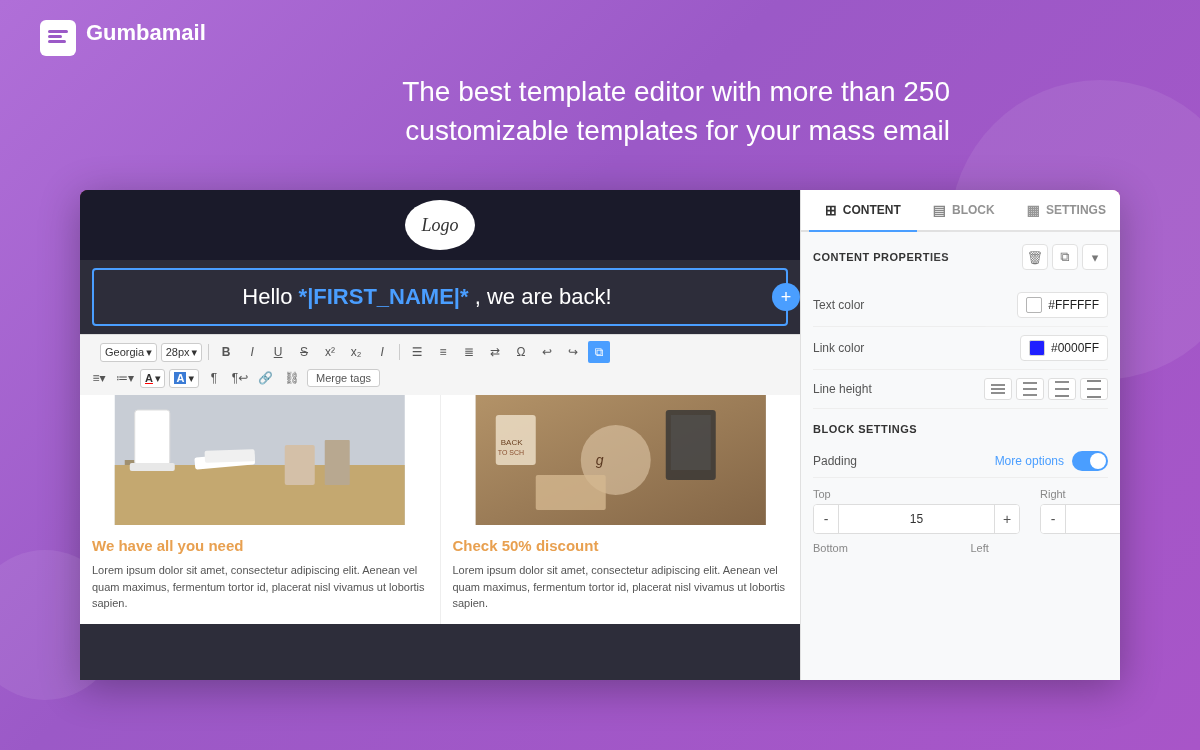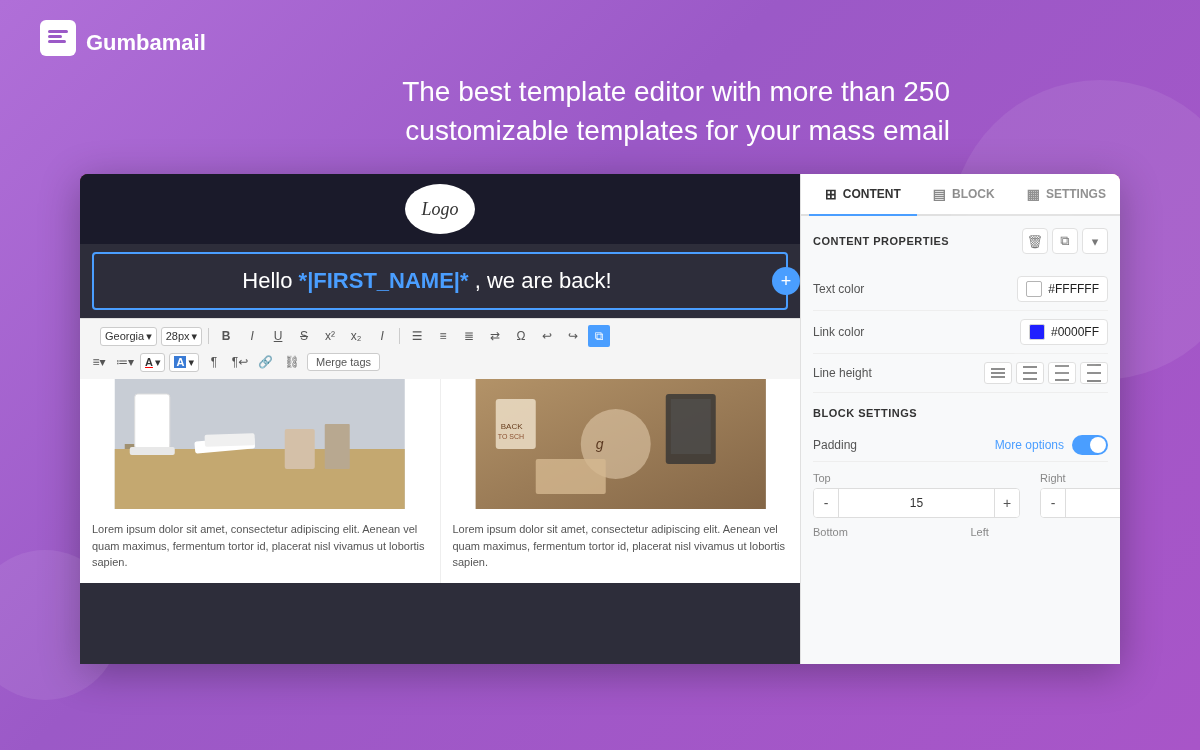--- a/index.html
+++ b/index.html
@@ -26,21 +26,21 @@
     .header {
       padding: 20px 40px 0 40px;
       display: flex;
       flex-direction: column;
       align-items: center;
     }
 
     .logo-area {
       align-self: flex-start;
       display: flex;
-      align-items: flex-end;
+      align-items: flex-start;
       gap: 10px;
       margin-bottom: 16px;
     }
 
     .logo-icon {
       width: 36px;
       height: 36px;
       background: white;
       border-radius: 6px;
       display: flex;
@@ -62,21 +62,21 @@
       font-size: 28px;
       font-weight: 400;
       text-align: right;
       line-height: 1.4;
       max-width: 700px;
       margin-bottom: 24px;
     }
 
     
     .editor-container {
-      margin: 0 80px;
+      margin: 16px 80px;
       background: #ef4444;
       border-radius: 8px 8px 0 0;
       overflow: hidden;
       display: flex;
       height: 490px;
       box-shadow: 0 8px 40px rgba(0,0,0,0.3);
     }
 
     
     .email-editor {
@@ -583,20 +583,21 @@
             <rect x="20" y="15" width="35" height="55" rx="3" fill="white" stroke="#ddd" stroke-width="1"></rect>
             <rect x="15" y="68" width="45" height="8" rx="2" fill="#e8e8e8"></rect>
 
             <rect x="80" y="60" width="60" height="12" rx="2" fill="white" transform="rotate(-5,110,66)"></rect>
             <rect x="90" y="55" width="50" height="12" rx="2" fill="#f0f0f0" transform="rotate(-2,115,61)"></rect>
             <rect x="170" y="50" width="30" height="40" rx="2" fill="#d4c0a8"></rect>
             <rect x="210" y="45" width="25" height="45" rx="1" fill="#b8a890"></rect>
           </svg>
         </div>
         <div class="col-text">
+          <div class="col-heading">We have all you need</div>
           <div class="col-body">Lorem ipsum dolor sit amet, consectetur adipiscing elit. Aenean vel quam maximus, fermentum tortor id, placerat nisl vivamus ut lobortis sapien.</div>
         </div>
       </div>
 
       <div class="col" style="border-left:1px solid #eee;">
         <div class="col-img">
           <svg width="100%" height="100%" viewBox="0 0 290 130" xmlns="http://www.w3.org/2000/svg">
             <rect width="290" height="130" fill="#8b7355"></rect>
             <rect width="290" height="130" fill="url(#craftGrad)" opacity="0.7"></rect>
             <defs>
@@ -610,20 +611,21 @@
             <text x="25" y="50" font-size="8" fill="#6a4020">BACK</text>
             <text x="22" y="60" font-size="7" fill="#8a5030">TO SCH</text>
             <circle cx="140" cy="65" r="35" fill="#e0c8a8" opacity="0.6"></circle>
             <text x="120" y="70" font-size="14" font-style="italic" fill="#5a3820">g</text>
             <rect x="190" y="15" width="50" height="70" rx="3" fill="#333" opacity="0.8"></rect>
             <rect x="195" y="20" width="40" height="55" fill="#555" opacity="0.5"></rect>
             <rect x="60" y="80" width="70" height="35" rx="2" fill="#d4b890" opacity="0.8"></rect>
           </svg>
         </div>
         <div class="col-text">
+          <div class="col-heading">Check 50% discount</div>
           <div class="col-body">Lorem ipsum dolor sit amet, consectetur adipiscing elit. Aenean vel quam maximus, fermentum tortor id, placerat nisl vivamus ut lobortis sapien.</div>
         </div>
       </div>
     </div>
   </div>
 
   <div class="right-panel">
 
     <div class="panel-tabs">
       <div class="panel-tab active">

